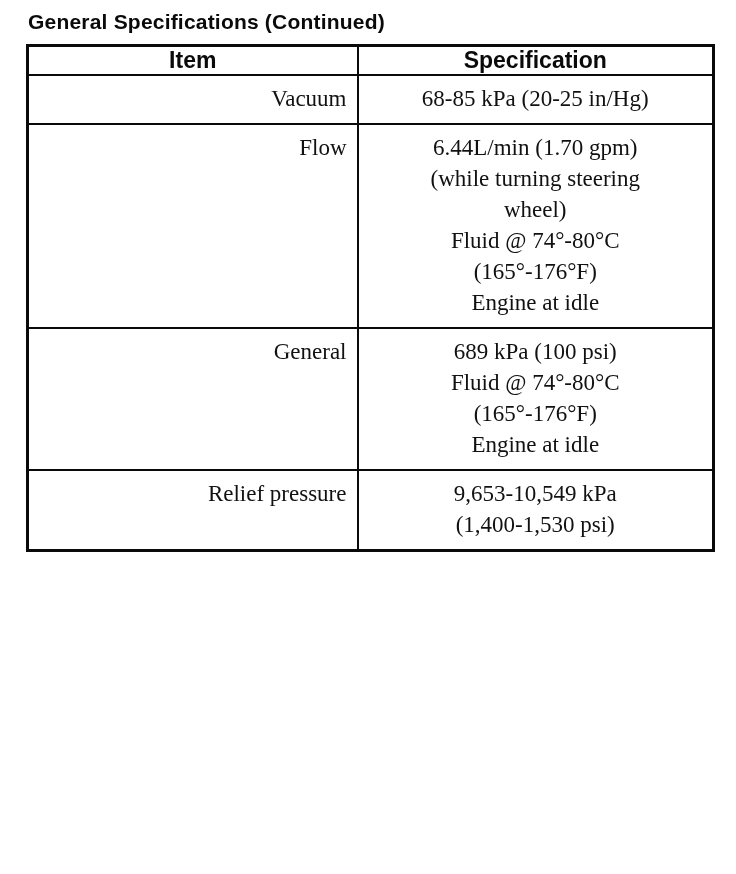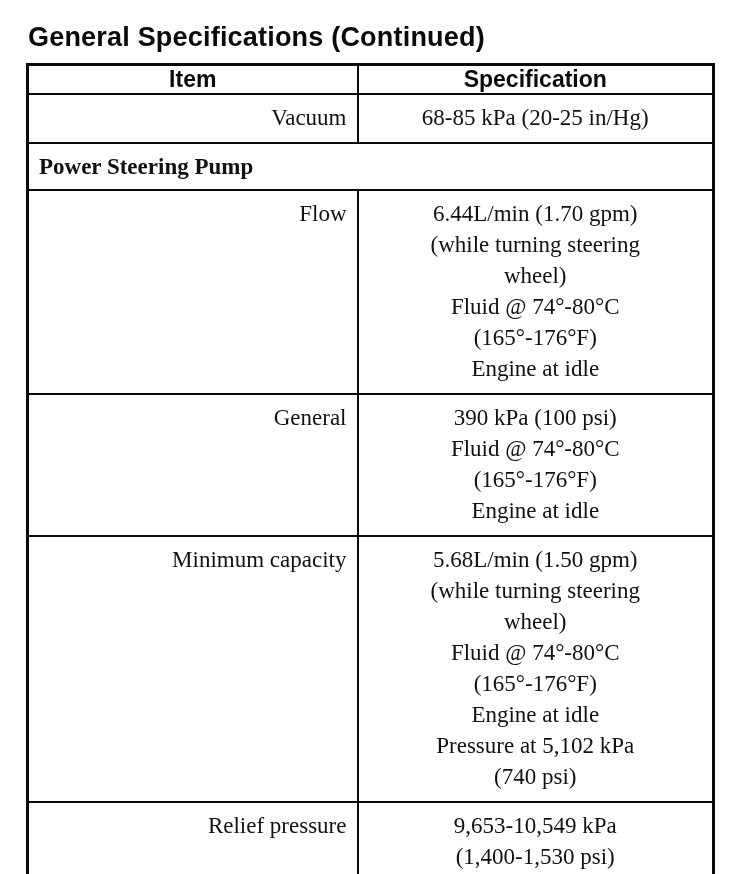--- a/index.html
+++ b/index.html
@@ -12,23 +12,23 @@
   }
   .page {
     width: 736px;
     height: 874px;
     padding: 8px 24px 8px 26px;
     overflow: hidden;
   }
   .title {
     font-family: "Liberation Sans", sans-serif;
     font-weight: bold;
-    font-size: 27px;
+    font-size: 21px;
     letter-spacing: 0.2px;
-    margin: 14px 0 10px 2px;
+    margin: 2px 0 10px 2px;
     color: #0a0a0a;
   }
   table.spec-table {
     border-collapse: collapse;
     width: 686px;
     table-layout: fixed;
     border: 3px solid #0a0a0a;
   }
   table.spec-table th,
   table.spec-table td {
@@ -81,53 +81,39 @@
         <th class="col-spec">Specification</th>
       </tr>
     </thead>
     <tbody>
 
       <tr>
         <td class="item-cell">Vacuum</td>
         <td class="spec-cell">68-85 kPa (20-25 in/Hg)</td>
       </tr>
 
-      <tr>
-        <td class="section-cell" colspan="2">Power Steering Pump</td>
-      </tr>
 
       <tr>
         <td class="item-cell">Flow</td>
         <td class="spec-cell">6.44L/min (1.70 gpm)
 (while turning steering
 wheel)
 Fluid @ 74°-80°C
 (165°-176°F)
 Engine at idle</td>
       </tr>
 
       <tr>
         <td class="item-cell">General</td>
-        <td class="spec-cell">390 kPa (100 psi)
+        <td class="spec-cell">689 kPa (100 psi)
 Fluid @ 74°-80°C
 (165°-176°F)
 Engine at idle</td>
       </tr>
 
-      <tr>
-        <td class="item-cell">Minimum capacity</td>
-        <td class="spec-cell">5.68L/min (1.50 gpm)
-(while turning steering
-wheel)
-Fluid @ 74°-80°C
-(165°-176°F)
-Engine at idle
-Pressure at 5,102 kPa
-(740 psi)</td>
-      </tr>
 
       <tr>
         <td class="item-cell">Relief pressure</td>
         <td class="spec-cell">9,653-10,549 kPa
 (1,400-1,530 psi)</td>
       </tr>
 
     </tbody>
   </table>
 

